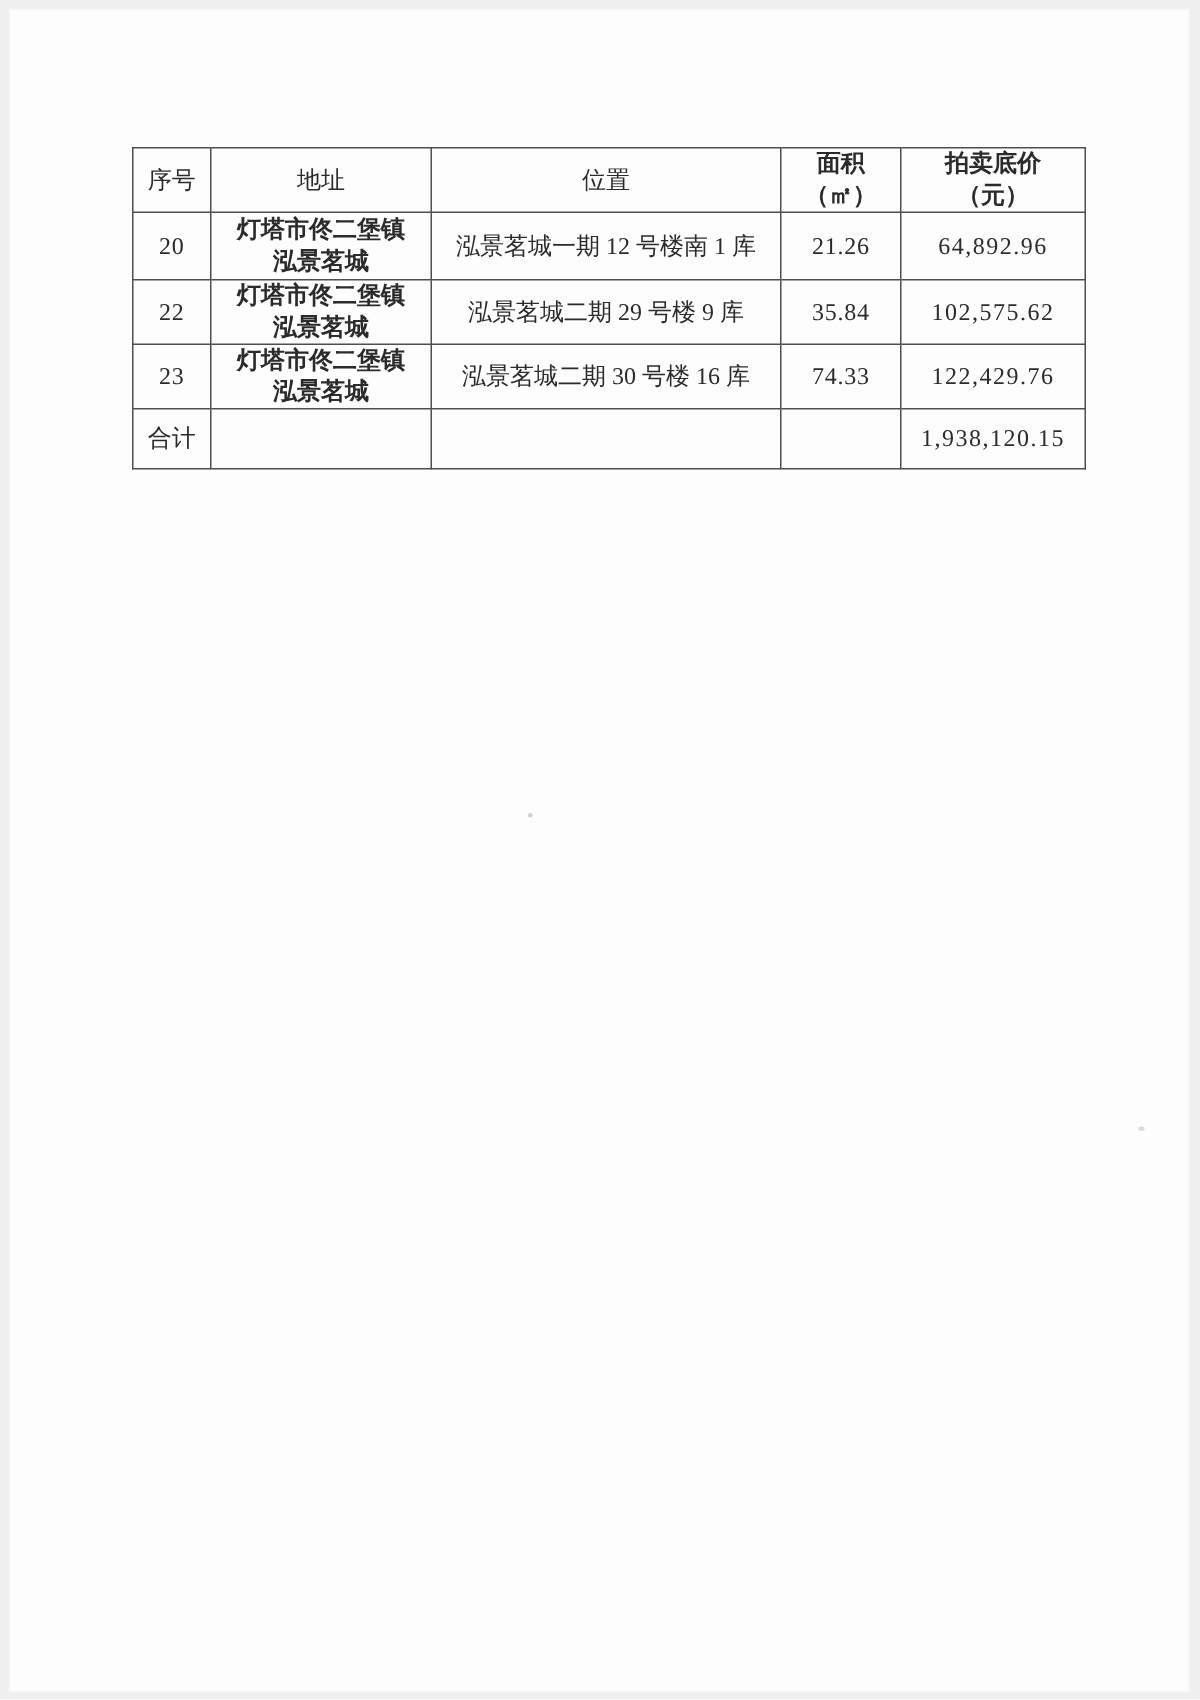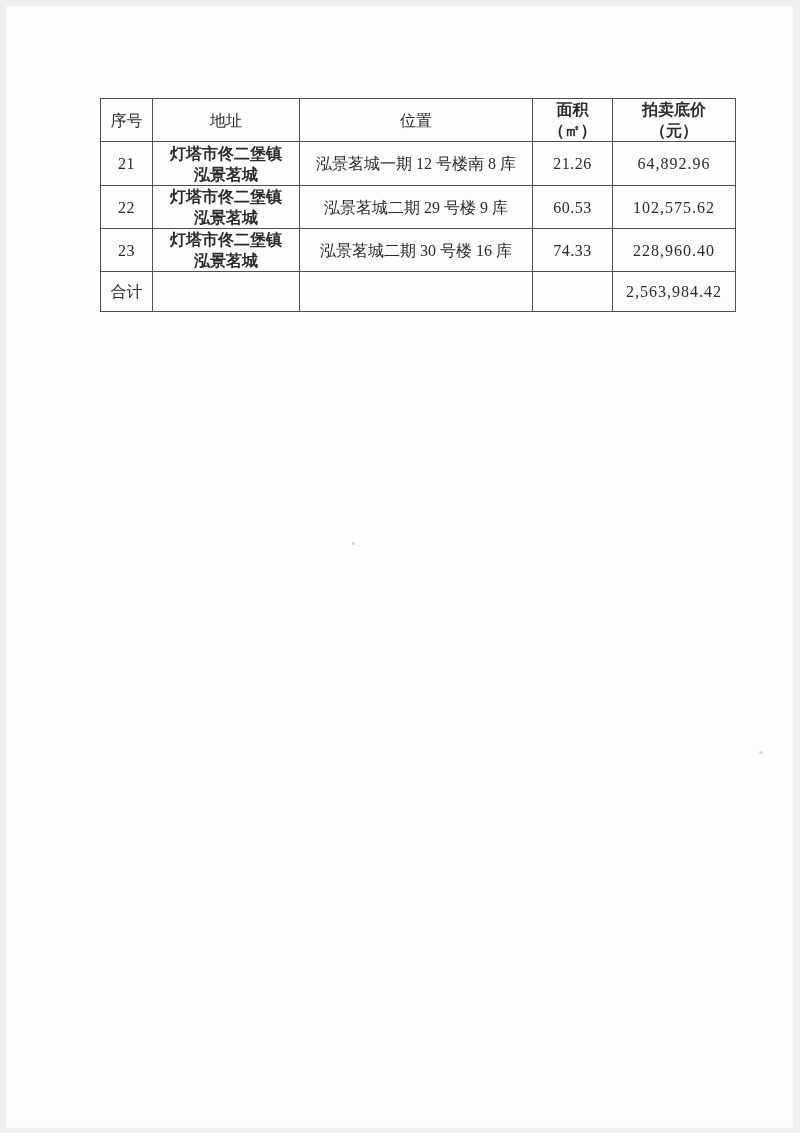--- a/index.html
+++ b/index.html
@@ -23,21 +23,20 @@
     background: var(--paper);
     box-shadow: inset 0 0 0 1px rgba(0,0,0,0.02);
   }
   table.auction {
     position: absolute;
     left: 82px; top: 92px;
     width: 635px;
     border-collapse: collapse;
     table-layout: fixed;
     color: var(--text);
-    margin-left: 12px;
   }
   .auction th, .auction td {
     border: 1.5px solid var(--border);
     font-weight: normal;
     text-align: center;
     vertical-align: middle;
     font-size: 16px;
     padding: 0;
     line-height: 21px;
     overflow: hidden;
@@ -86,55 +85,55 @@
           <div>面积</div>
           <div>（㎡）</div>
         </th>
         <th class="two-line">
           <div>拍卖底价</div>
           <div>（元）</div>
         </th>
       </tr>
     </thead>
     <tbody>
-      <tr class="row-1">
-        <td class="num-cell">21</td>
+      <tr class="row-0">
+        <td class="num-cell">20</td>
         <td class="two-line">
           <div>灯塔市佟二堡镇</div>
           <div>泓景茗城</div>
         </td>
-        <td>泓景茗城一期 12 号楼南 8 库</td>
+        <td>泓景茗城一期 12 号楼南 1 库</td>
         <td class="num-cell">21.26</td>
         <td class="price-cell">64,892.96</td>
       </tr>
       <tr class="row-2">
         <td class="num-cell">22</td>
         <td class="two-line">
           <div>灯塔市佟二堡镇</div>
           <div>泓景茗城</div>
         </td>
         <td>泓景茗城二期 29 号楼 9 库</td>
-        <td class="num-cell">60.53</td>
+        <td class="num-cell">35.84</td>
         <td class="price-cell">102,575.62</td>
       </tr>
       <tr class="row-3">
         <td class="num-cell">23</td>
         <td class="two-line">
           <div>灯塔市佟二堡镇</div>
           <div>泓景茗城</div>
         </td>
         <td>泓景茗城二期 30 号楼 16 库</td>
         <td class="num-cell">74.33</td>
-        <td class="price-cell">228,960.40</td>
+        <td class="price-cell">122,429.76</td>
       </tr>
       <tr class="total-row">
         <td>合计</td>
         <td></td>
         <td></td>
         <td></td>
-        <td class="price-cell">2,563,984.42</td>
+        <td class="price-cell">1,938,120.15</td>
       </tr>
     </tbody>
   </table>
 
   <div class="speck a"></div>
   <div class="speck b"></div>
 </div>
 
 </body></html>

